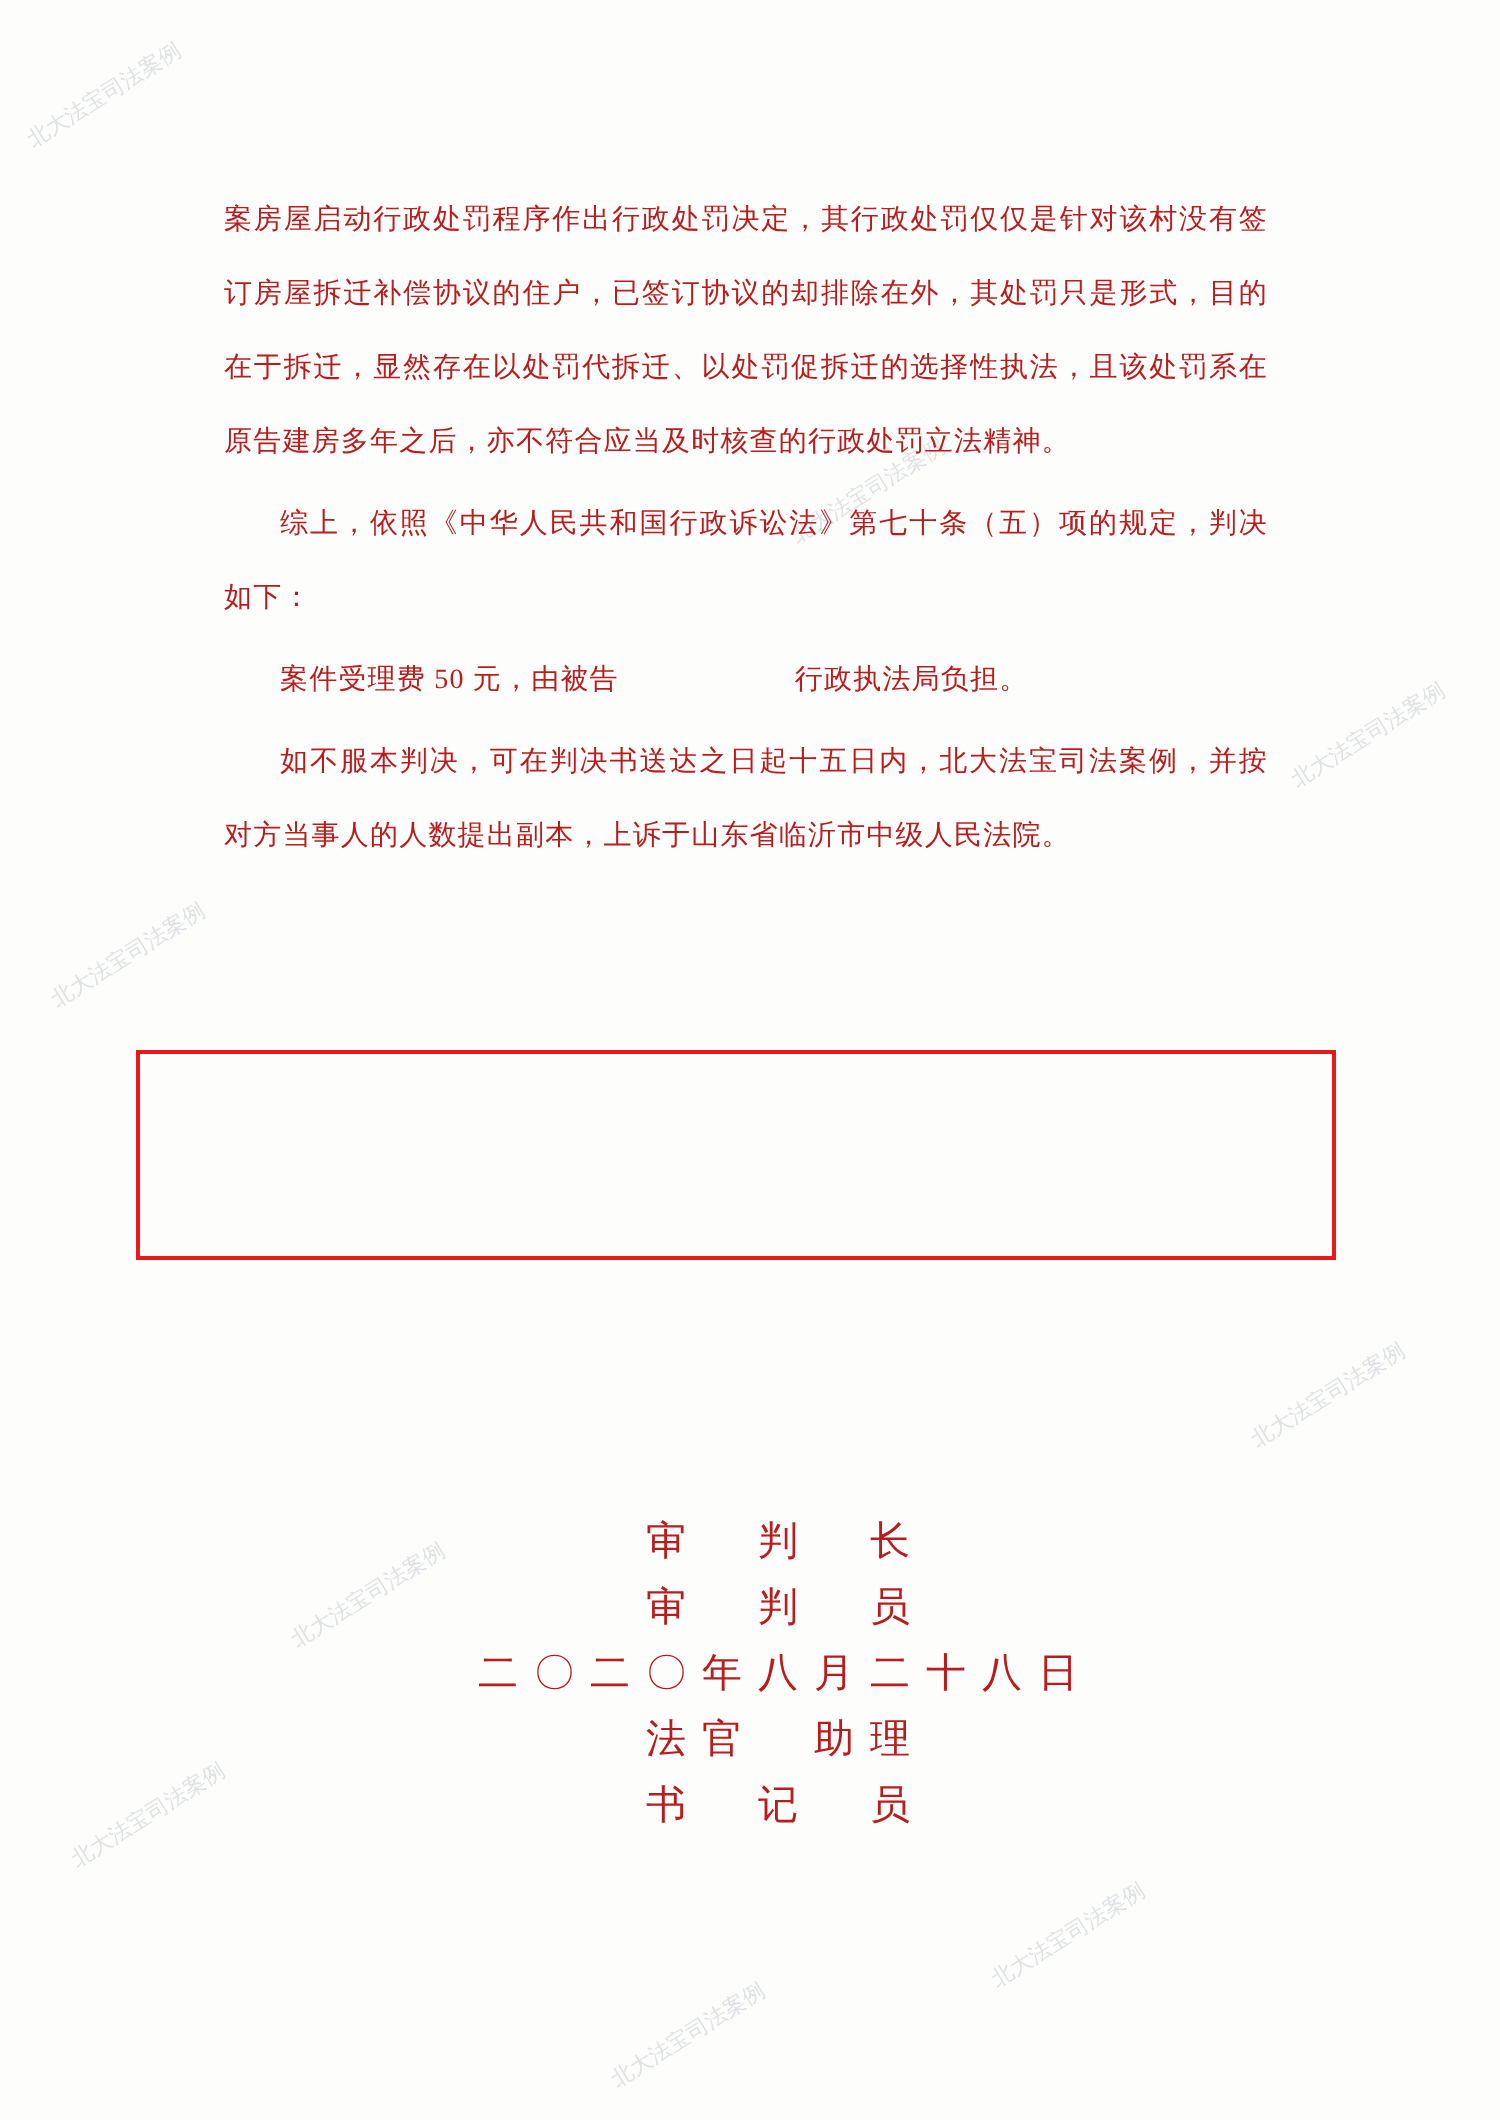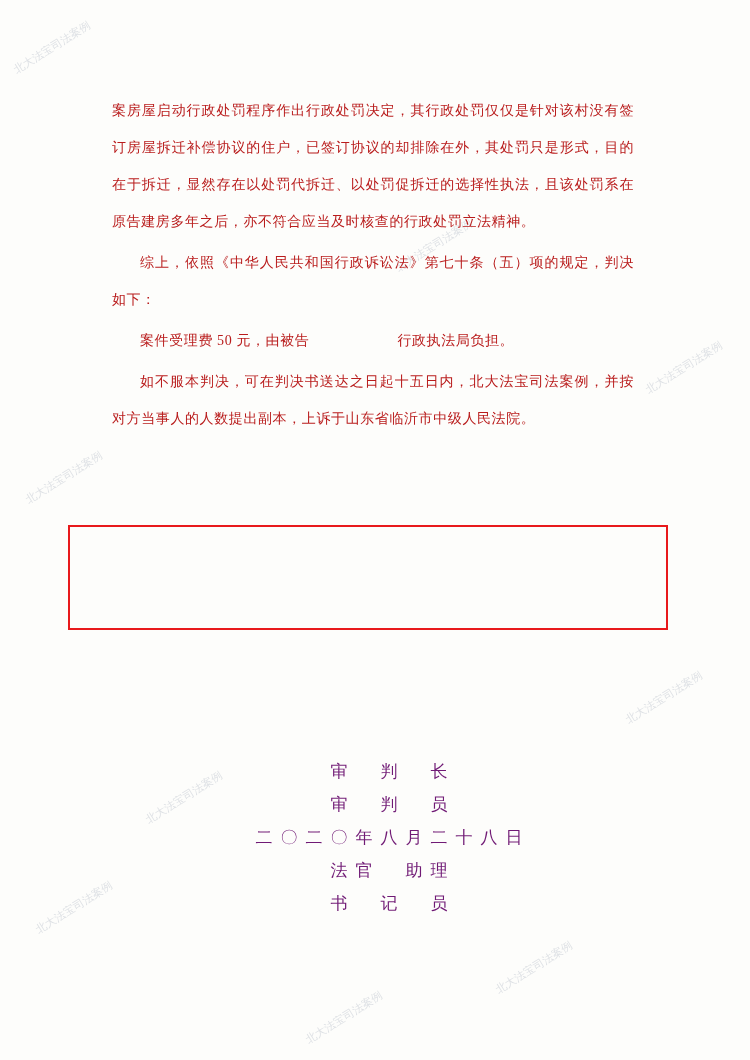--- a/index.html
+++ b/index.html
@@ -65,25 +65,25 @@
     min-width: 58px;
   }
 
   .signature-block {
     position: absolute;
     left: 108px;
     top: 755px;
     width: 530px;
   }
   .sig-line {
-    font-size: 17px;
+    font-size: 20px;
     line-height: 33px;
     letter-spacing: 1px;
     text-align: center;
-    color: #701a75;
+    color: #b91c1c;
     padding-left: 40px;
   }
   .sig-spaced {
     letter-spacing: 8px;
   }
 
   
   .wm {
     position: absolute;
     font-family: "Liberation Sans", sans-serif;

